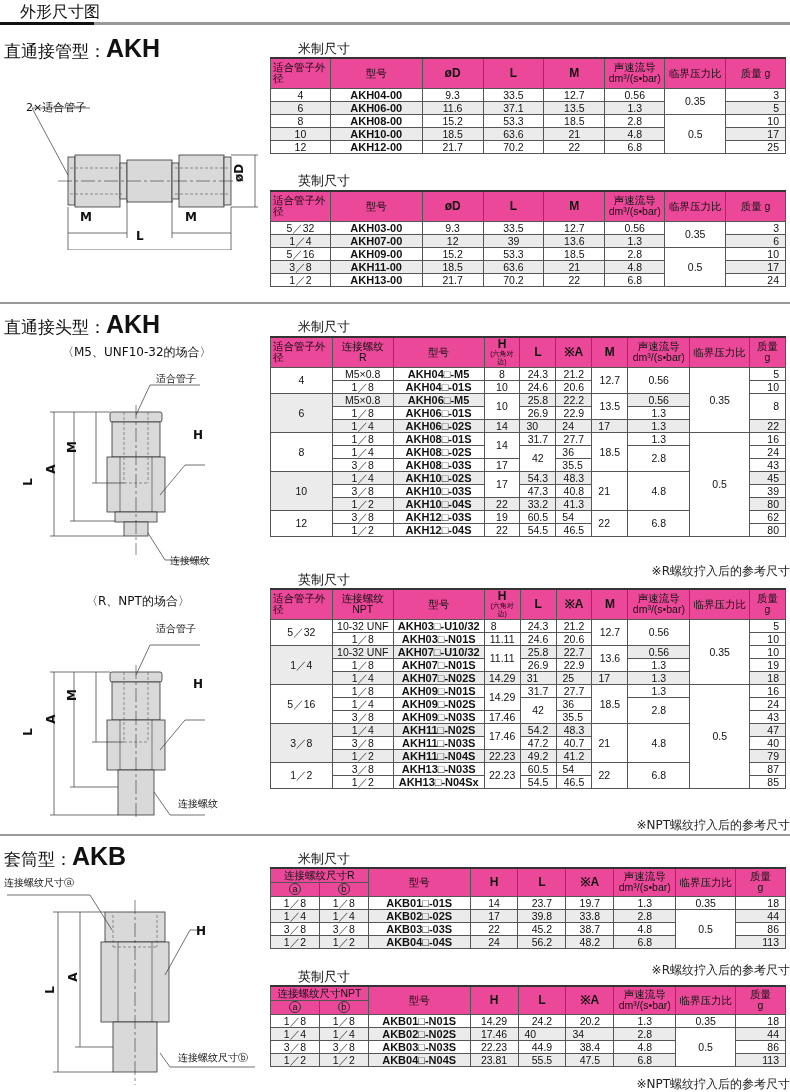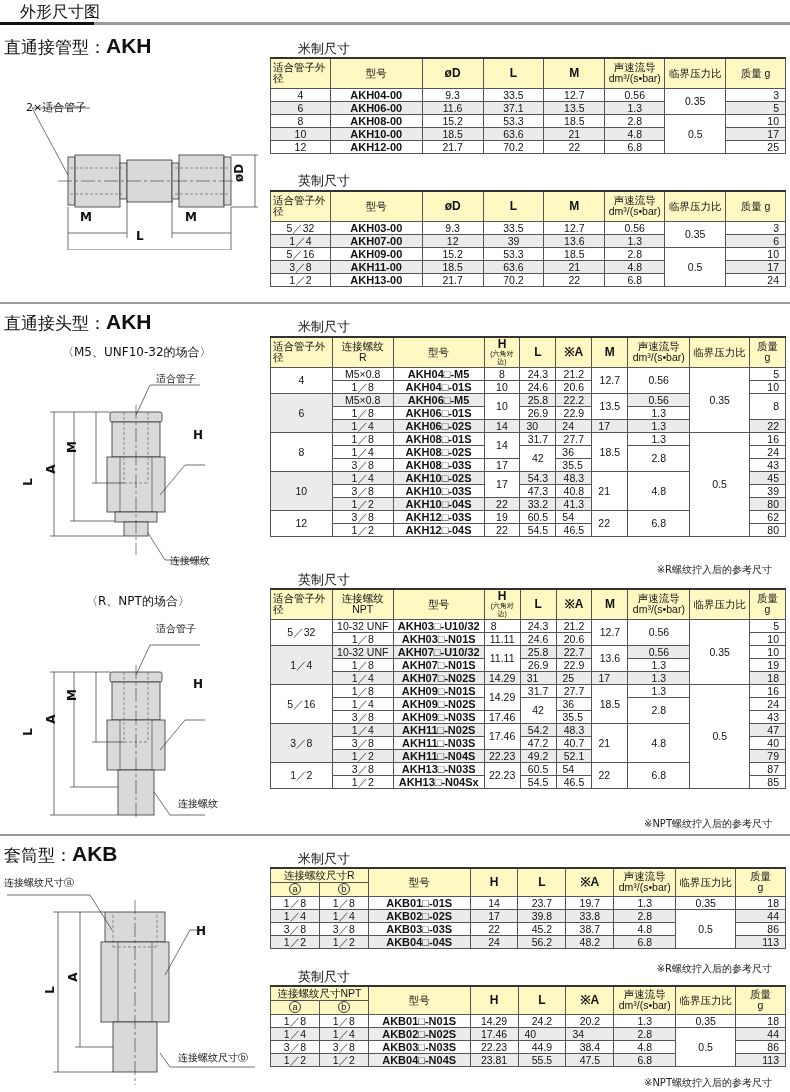--- a/index.html
+++ b/index.html
@@ -3,28 +3,28 @@
 <meta charset="utf-8">
 <style>
   * { box-sizing: border-box; margin: 0; padding: 0; }
   html, body { width: 790px; height: 1092px; background: #fff; overflow: hidden; }
   body { font-family: "DejaVu Sans", "Liberation Sans", sans-serif; color: #111; position: relative; }
   .page-title { position: absolute; left: 20px; top: 2px; font-size: 16px; font-weight: normal; }
   .title-bar { position: absolute; left: 0; top: 22px; width: 790px; height: 3px; background: #999; }
   .title-bar .dark { position: absolute; left: 0; top: 0; width: 94px; height: 3px; background: #111; }
   .section-rule { position: absolute; left: 0; width: 790px; height: 2px; background: #999; }
   .section-title { position: absolute; left: 4px; font-size: 17px; }
-  .section-title b { font-family: "Liberation Sans", sans-serif; font-weight: bold; font-size: 21px; }
+  .section-title b { font-family: "Liberation Sans", sans-serif; font-weight: bold; font-size: 25px; }
   .sub-caption { position: absolute; font-size: 12px; }
   .tbl-title { position: absolute; left: 270px; font-size: 13px; margin-left: 28px; }
-  .note { position: absolute; right: 18px; font-size: 10px; color: #222; }
+  .note { position: absolute; right: 0; font-size: 12px; color: #222; }
 
   table.spec { position: absolute; left: 270px; width: 516px; border-collapse: collapse; font-family: "Liberation Sans", sans-serif; font-size: 10.5px; }
   table.spec { border-top: 2px solid #333; }
-  table.spec th { background: #fef9c3; font-weight: normal; border: 1px solid #555; border-top: none; padding: 0 2px; line-height: 11px; text-align: center; }
+  table.spec th { background: #ec4899; font-weight: normal; border: 1px solid #555; border-top: none; padding: 0 2px; line-height: 11px; text-align: center; }
   table.spec th.l { text-align: left; }
   table.spec th b { font-weight: bold; font-size: 12px; }
   table.spec td { border: 1px solid #555; text-align: center; padding: 0 2px; height: 13px; line-height: 12px; white-space: nowrap; }
   table.spec td.model { font-weight: bold; font-size: 11px; }
   table.spec td.l { text-align: left; padding-left: 6px; }
   table.spec td.r { text-align: right; padding-right: 6px; }
   table.spec tr.sh td.s { background: #ebebeb; }
   table.spec td.sh { background: #ebebeb; }
   .tiny { font-size: 7px; display: block; line-height: 8px; }
   .circ { display: inline-block; width: 12px; height: 12px; border: 1px solid #333; border-radius: 50%; line-height: 10px; font-size: 9px; text-align: center; }
@@ -590,21 +590,21 @@
         <td class="model">AKH11□-N03S</td>
         <td>47.2</td>
         <td>40.7</td>
         <td class="r">40</td>
       </tr>
   <tr>
         <td class="sh">1／2</td>
         <td class="model sh">AKH11□-N04S</td>
         <td class="sh">22.23</td>
         <td class="sh">49.2</td>
-        <td class="sh">52.1</td>
+        <td class="sh">41.2</td>
         <td class="sh r">79</td>
       </tr>
 
   <tr>
         <td rowspan="2">1／2</td>
         <td>3／8</td>
         <td class="model">AKH13□-N03S</td>
         <td rowspan="2">22.23</td>
         <td>60.5</td>
         <td class="l">54</td>

